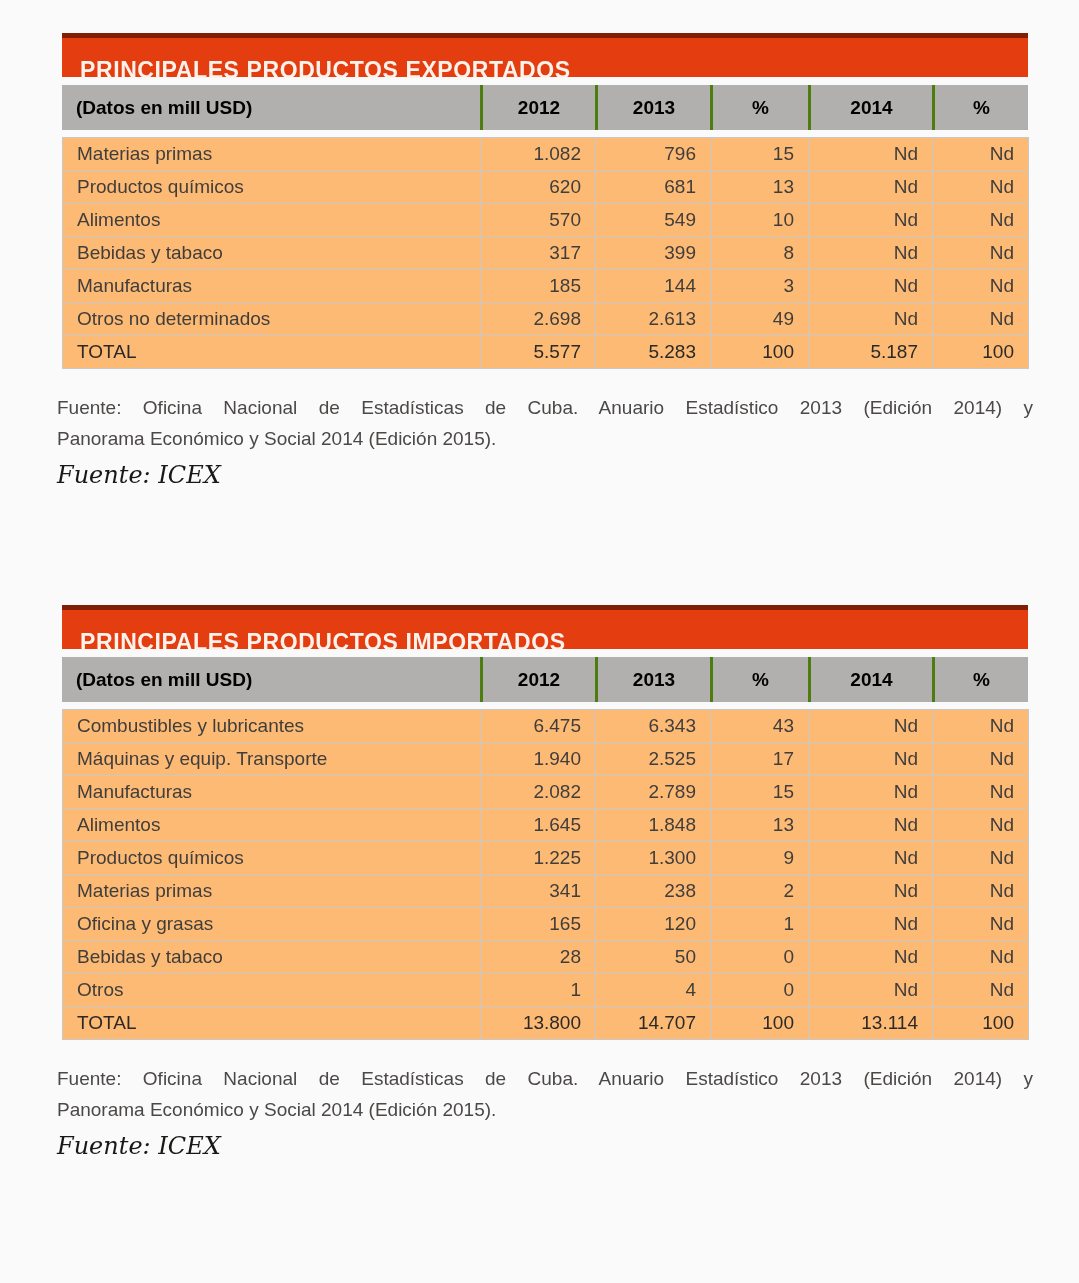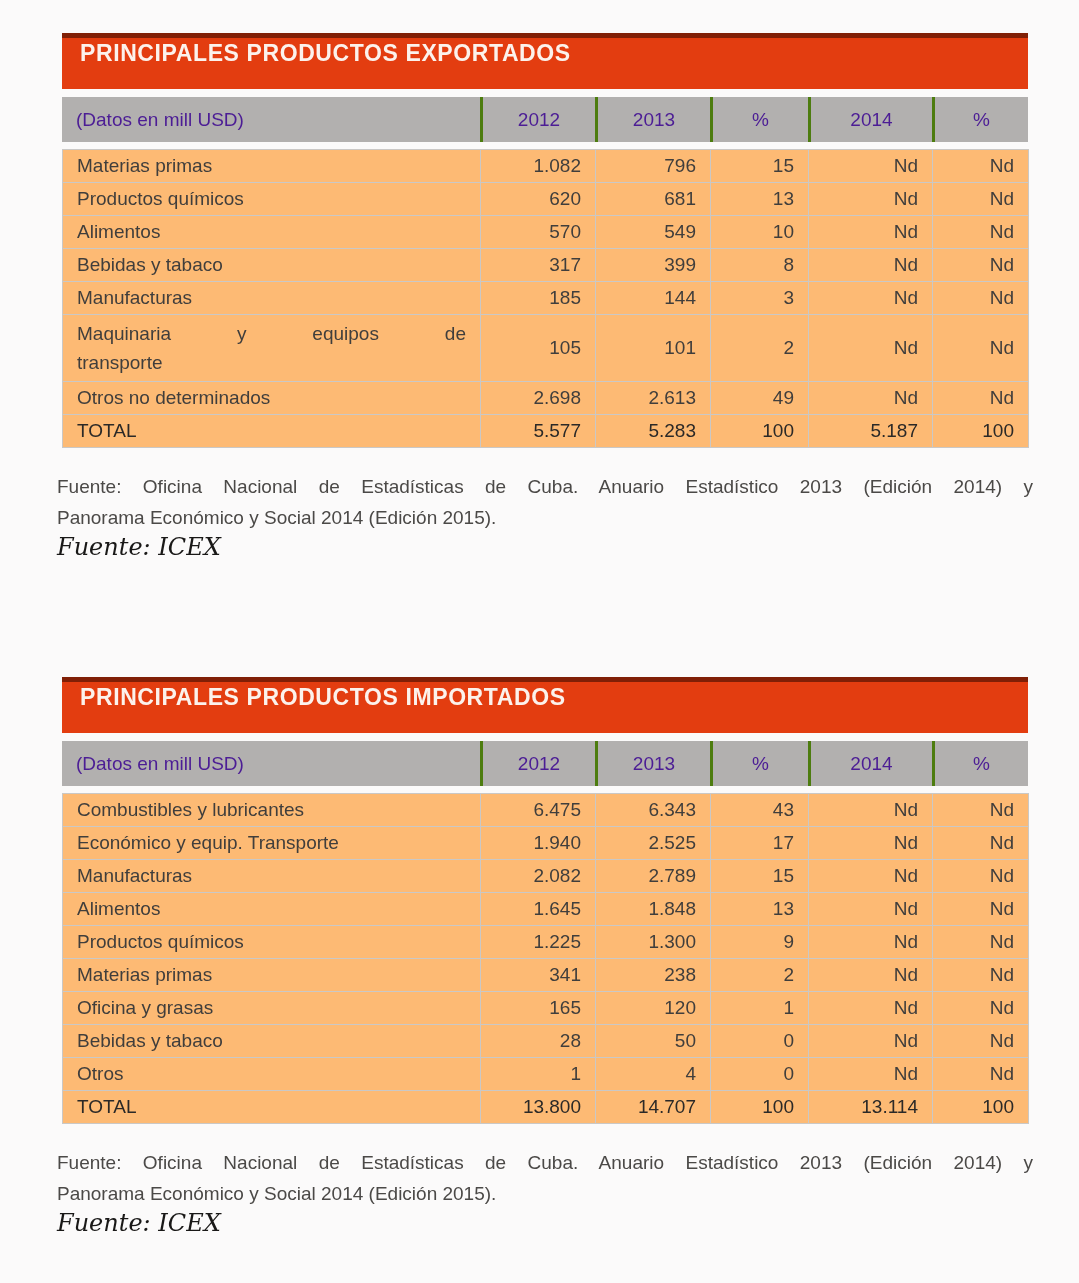--- a/index.html
+++ b/index.html
@@ -11,44 +11,44 @@
     height: 1283px;
     background: #fbfafa;
     overflow: hidden;
     padding-top: 33px;
   }
   .block { margin-left: 62px; width: 966px; }
   .block + .block { margin-top: 114px; }
 
   
   .banner {
-    height: 56px;
+    height: 44px;
     background: #e33d10;
     border-top: 5px solid #801f06;
-    padding: 2px 0 0 18px;
+    padding: 19px 0 0 18px;
   }
   .banner-title {
     color: #fcf2ec;
     font-size: 23px;
     font-weight: 700;
     letter-spacing: 0.6px;
   }
 
   
   .header-row {
     display: grid;
     grid-template-columns: 418px 115px 115px 98px 124px 96px;
     height: 45px;
     margin-top: 8px;
   }
   .hcell {
     background: #b2b0af;
-    color: #4c1d95;
+    color: #000000;
     font-size: 19px;
-    font-weight: 400;
+    font-weight: 700;
     display: flex;
     align-items: center;
     justify-content: center;
   }
   .hcell + .hcell { border-left: 3px solid #4d7c0f; }
   .hcell.c0 { justify-content: flex-start; padding-left: 14px; }
 
   
   table.data-table {
     margin-top: 7px;
@@ -75,21 +75,21 @@
   
   .footnote {
     margin: 23px 0 0 -5px;
     width: 976px;
     color: #4b4947;
     font-size: 19px;
     line-height: 31px;
   }
   .footnote .fline1 { text-align: justify; text-align-last: justify; }
   .icex {
-    margin: 0 0 0 -5px;
+    margin: 7px 0 0 -5px;
     font-family: "DejaVu Serif", serif;
     font-style: italic;
     font-size: 24px;
     color: #191817;
     height: 30px;
   }
 </style>
 </head>
 <body>
 
@@ -151,31 +151,20 @@
           </tr>
           <tr>
             <td>Manufacturas</td>
             <td class="num">185</td>
             <td class="num">144</td>
             <td class="num">3</td>
             <td class="num">Nd</td>
             <td class="num">Nd</td>
           </tr>
           <tr>
-            <td class="wrap">
-              <div class="jline">Maquinaria y equipos de</div>
-              <div>transporte</div>
-            </td>
-            <td class="num">105</td>
-            <td class="num">101</td>
-            <td class="num">2</td>
-            <td class="num">Nd</td>
-            <td class="num">Nd</td>
-          </tr>
-          <tr>
             <td>Otros no determinados</td>
             <td class="num">2.698</td>
             <td class="num">2.613</td>
             <td class="num">49</td>
             <td class="num">Nd</td>
             <td class="num">Nd</td>
           </tr>
           <tr class="total">
             <td>TOTAL</td>
             <td class="num">5.577</td>
@@ -217,21 +206,21 @@
       <tbody>
           <tr>
             <td>Combustibles y lubricantes</td>
             <td class="num">6.475</td>
             <td class="num">6.343</td>
             <td class="num">43</td>
             <td class="num">Nd</td>
             <td class="num">Nd</td>
           </tr>
           <tr>
-            <td>Económico y equip. Transporte</td>
+            <td>Máquinas y equip. Transporte</td>
             <td class="num">1.940</td>
             <td class="num">2.525</td>
             <td class="num">17</td>
             <td class="num">Nd</td>
             <td class="num">Nd</td>
           </tr>
           <tr>
             <td>Manufacturas</td>
             <td class="num">2.082</td>
             <td class="num">2.789</td>

